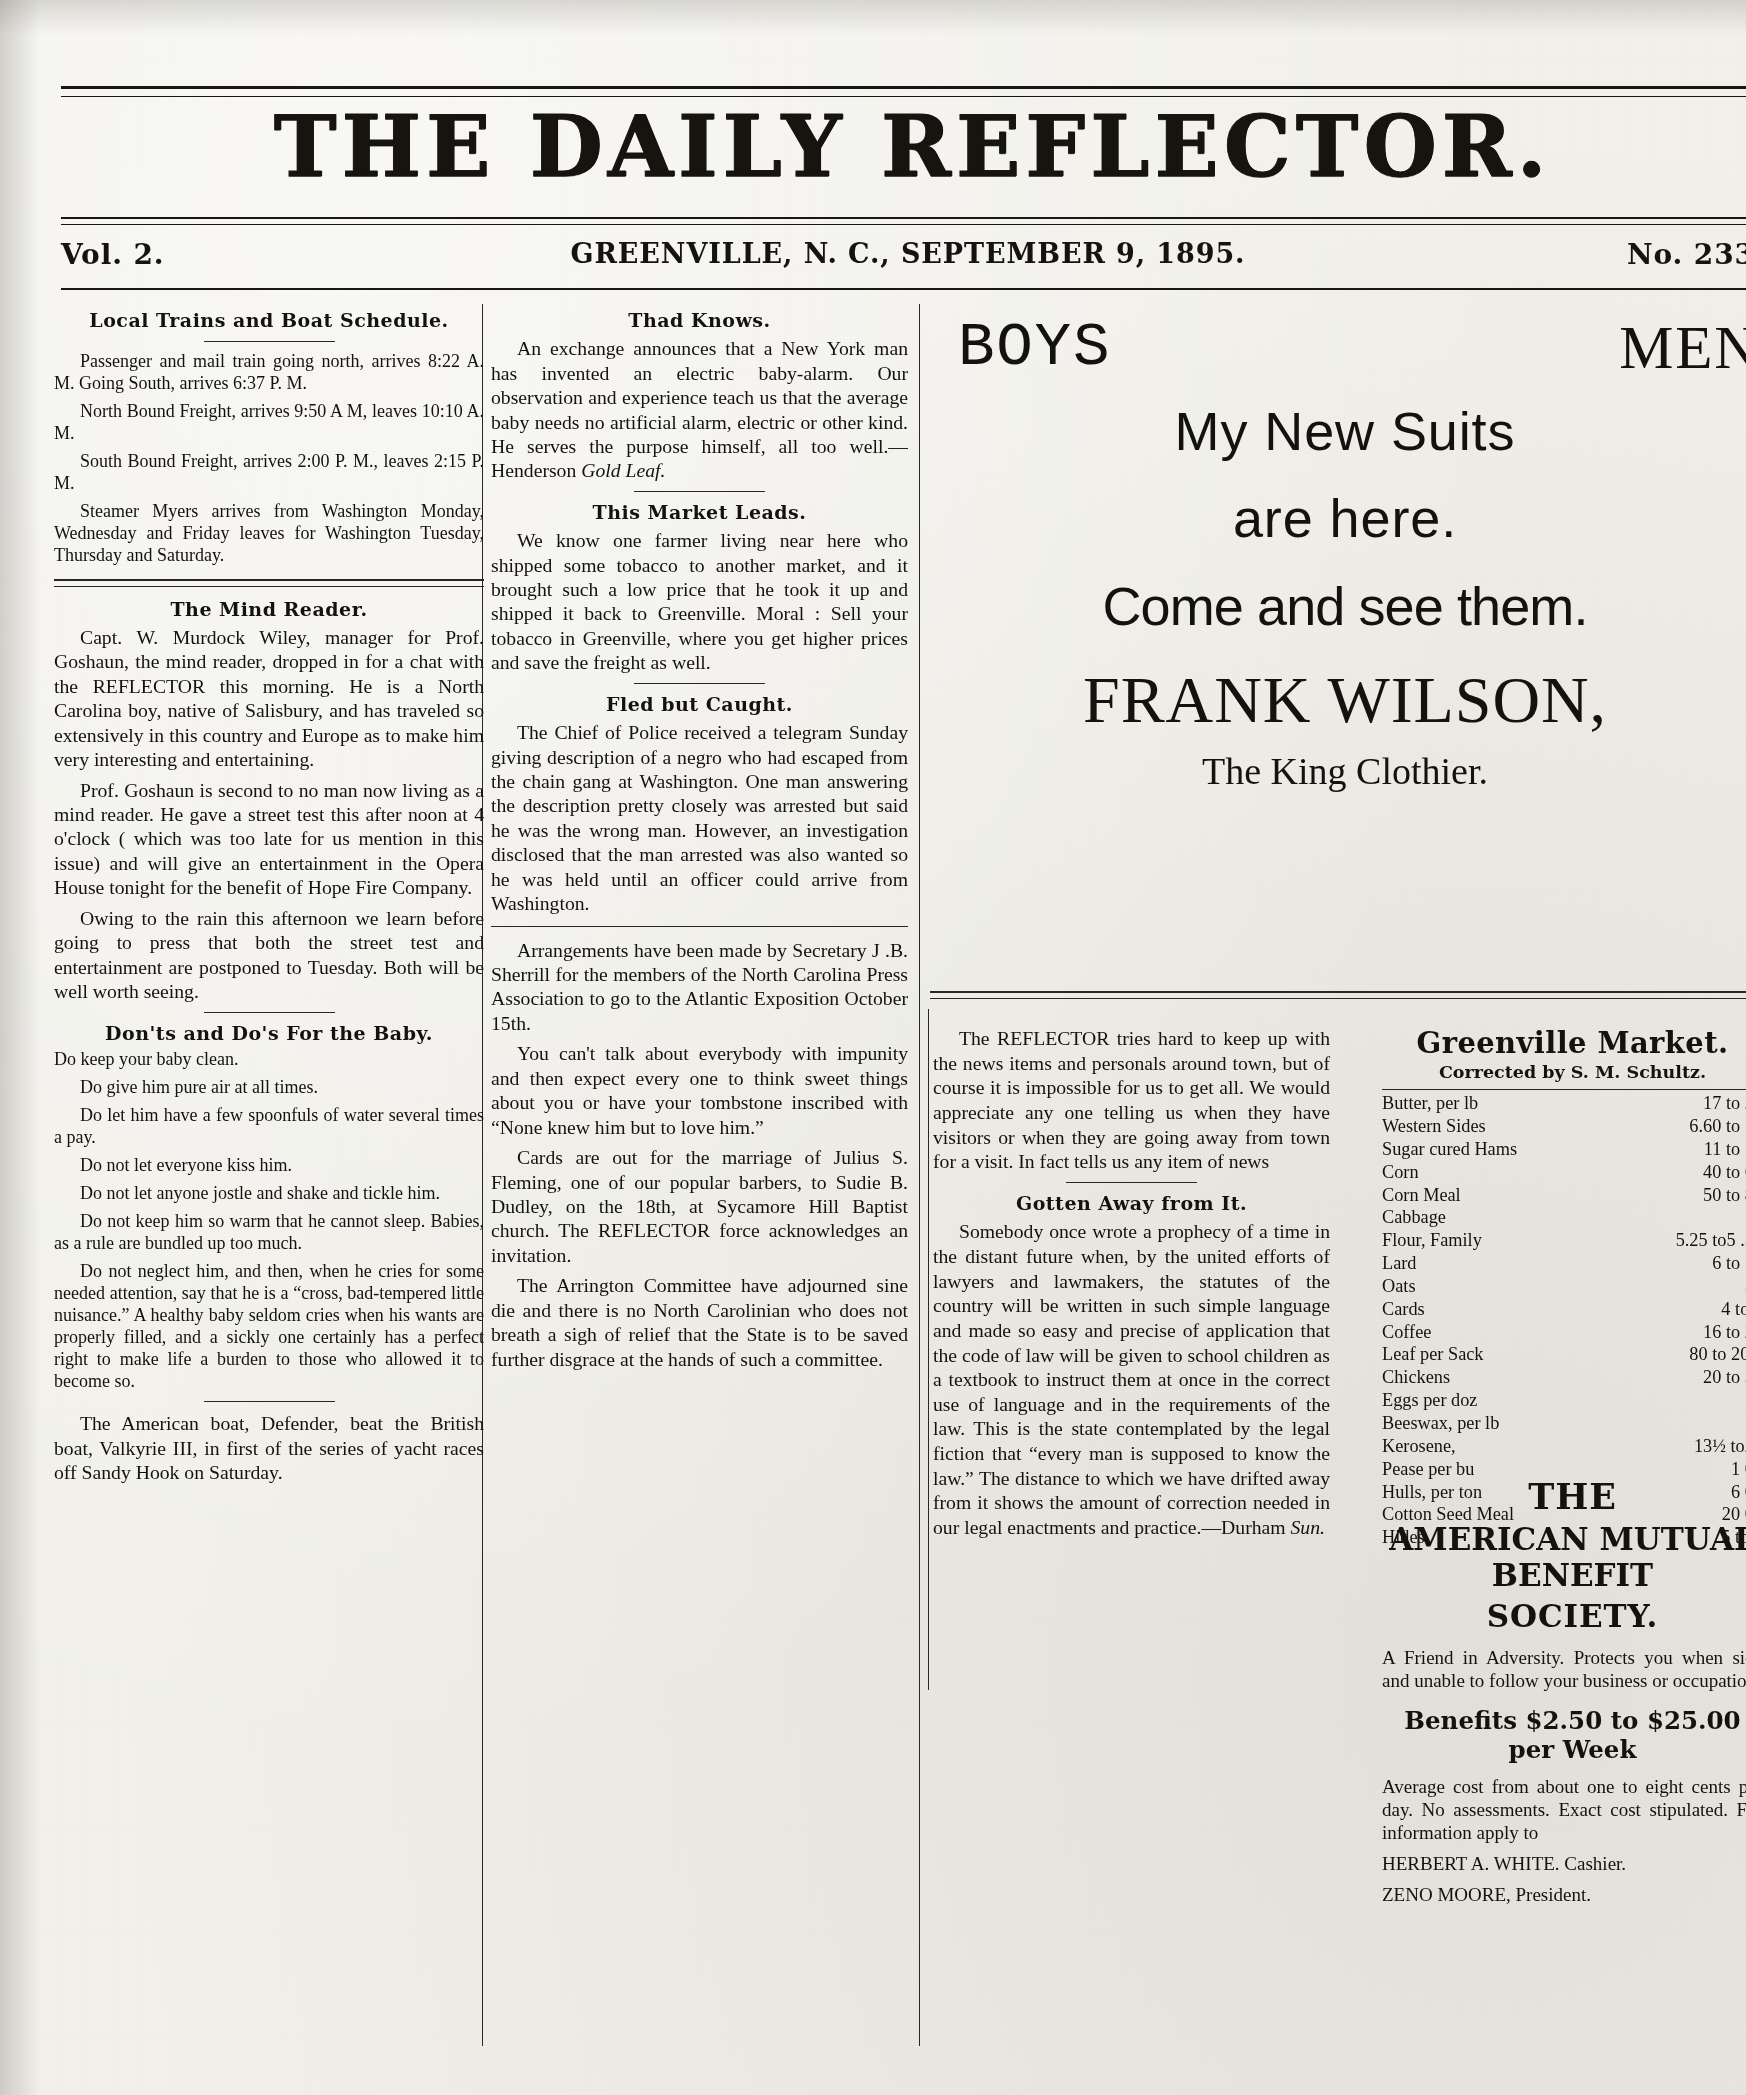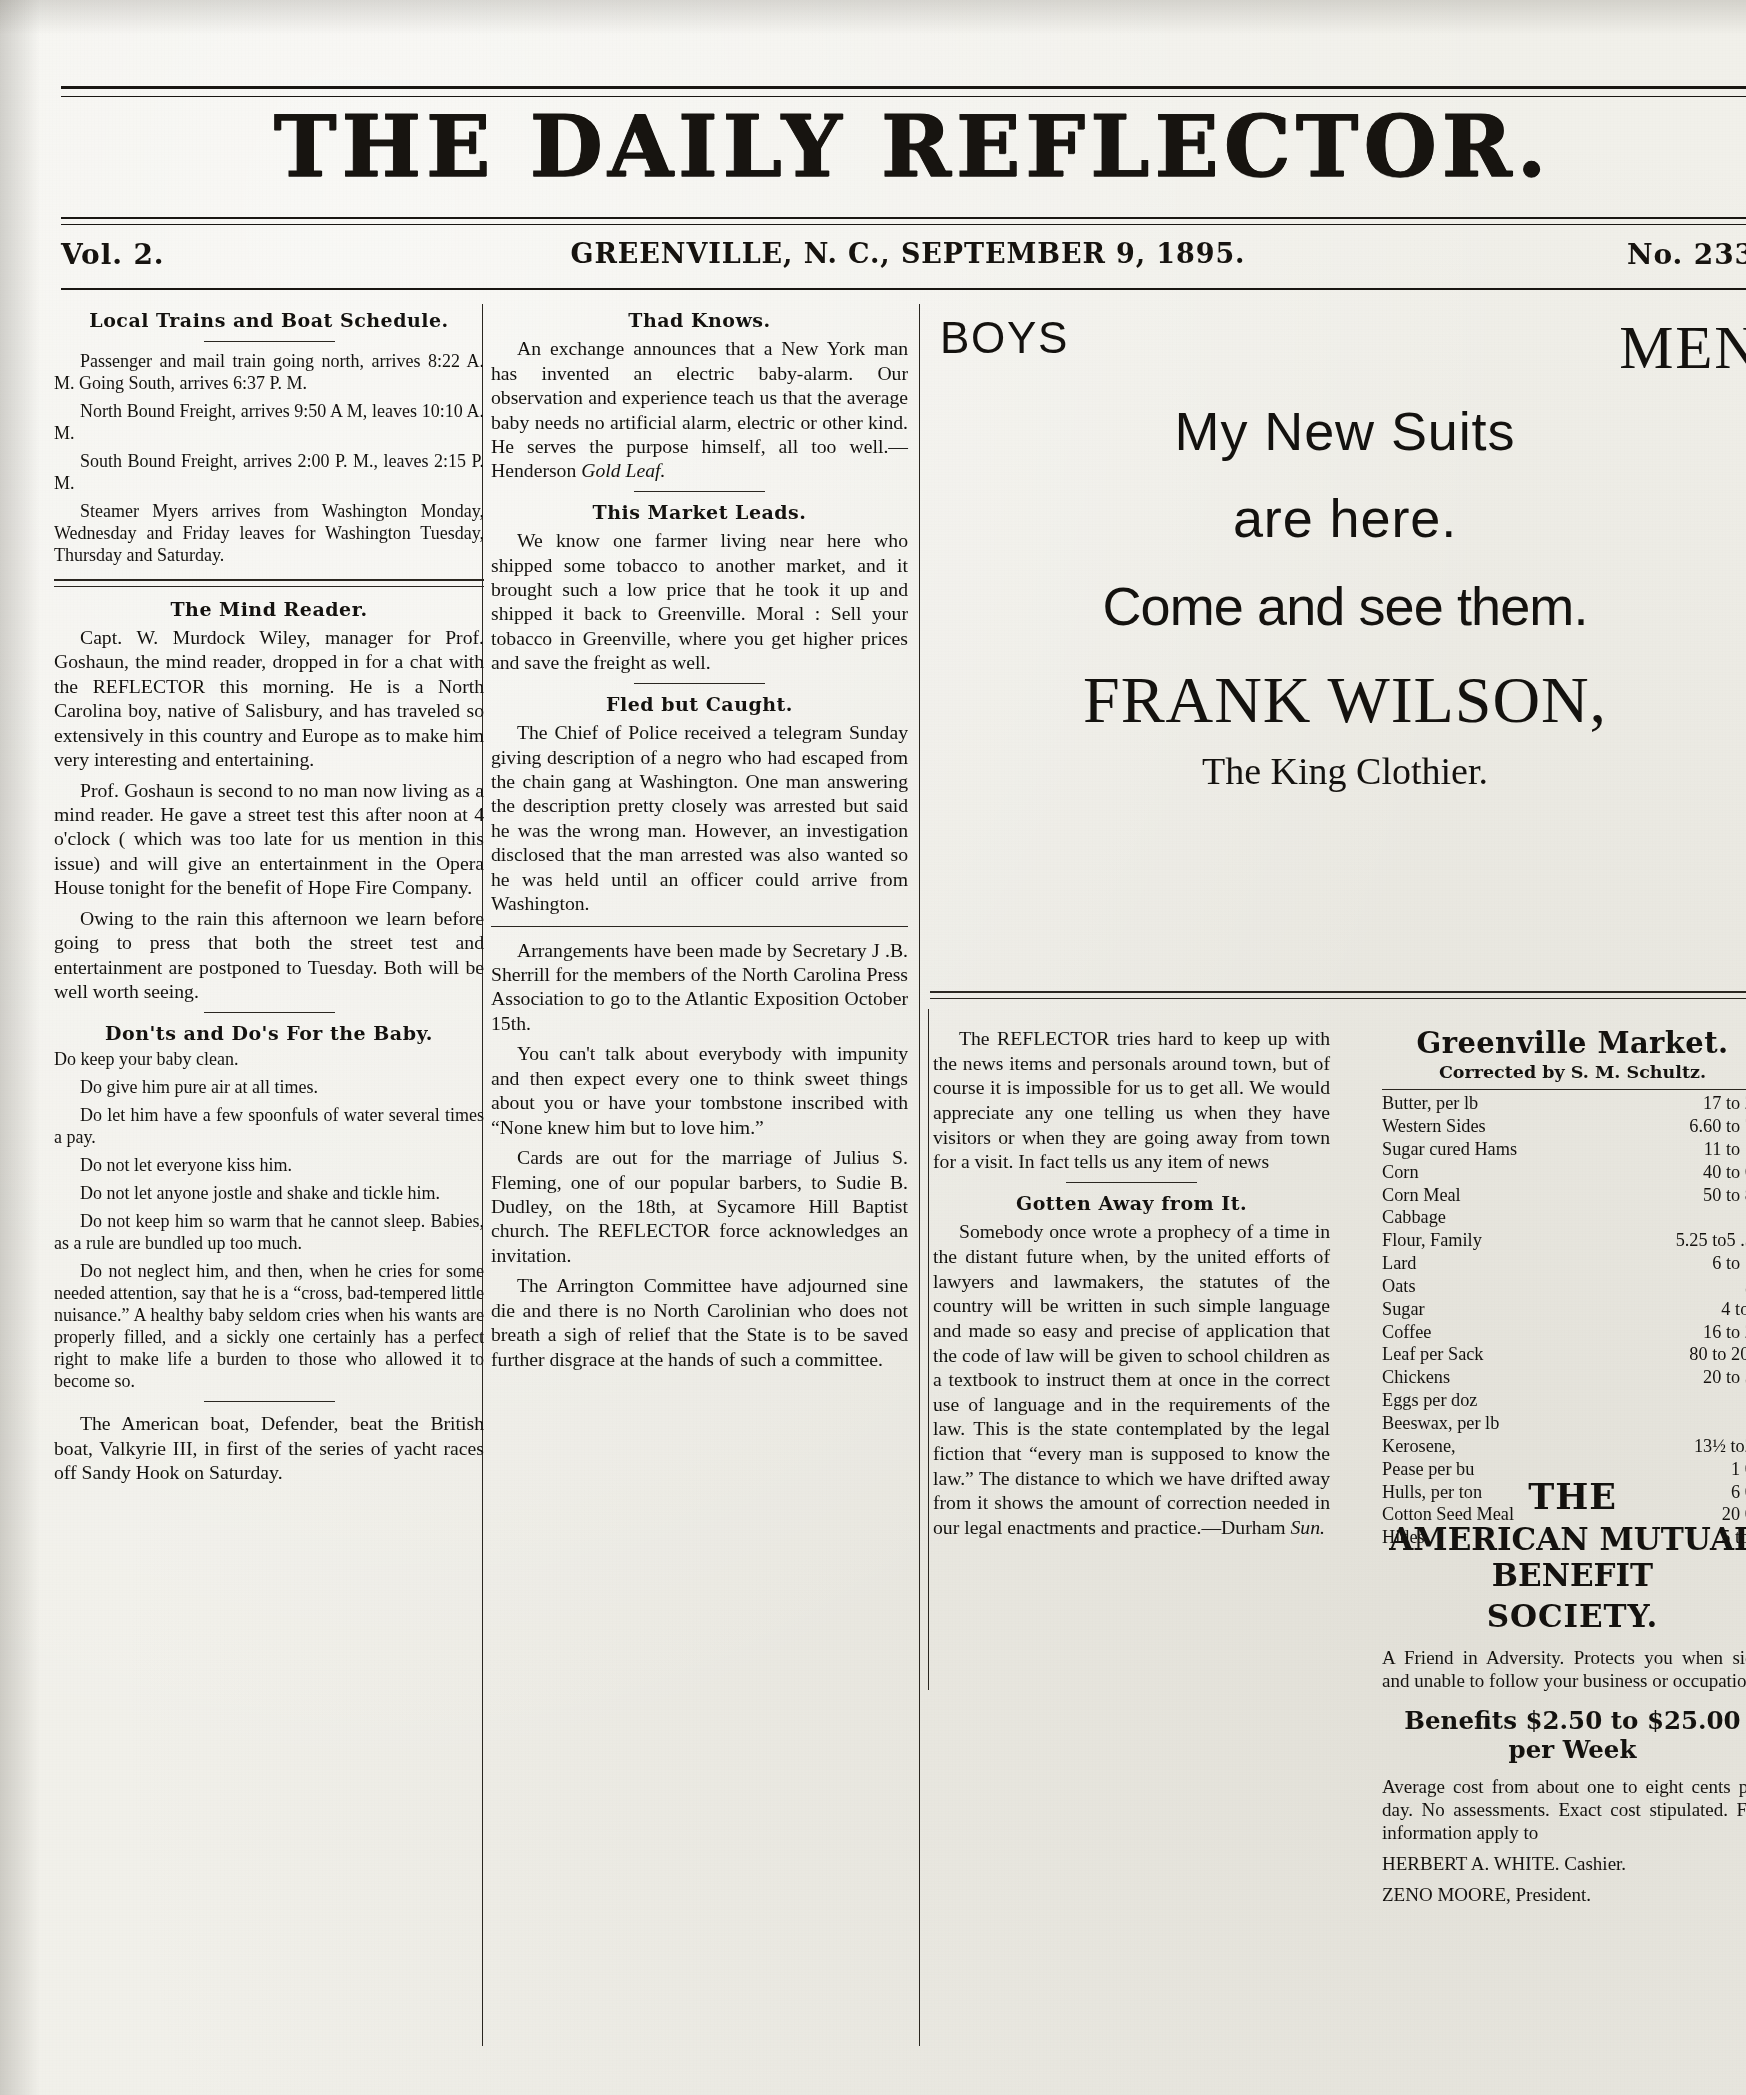--- a/index.html
+++ b/index.html
@@ -70,21 +70,21 @@
   .sep-full{border:0;border-top:1.7px solid #2a2620;width:100%;margin:10.5px 0 10.5px;}
   .dbl{border:0;border-top:2.6px double #2a2620;width:100%;height:5.2px;margin:12.2px 0 10.5px;
        border-bottom:1.7px solid #2a2620;}
   p{margin:0 0 6.1px;text-indent:26px;}
   p.noind{text-indent:0;}
   .small{font-size:18px;line-height:1.22;}
   .ital{font-style:italic;}
 
   
   .adbox{position:absolute;left:930px;top:304px;width:830px;height:568px;}
-  .ad-boys{position:absolute;left:10px;top:8.7px;font-family:Liberation Sans, sans-serif;font-size:44px;letter-spacing:1.7px;}
+  .ad-boys{position:absolute;left:28px;top:8.7px;font-family:Liberation Mono, monospace;font-size:61px;letter-spacing:1.7px;}
   .ad-men{position:absolute;right:0px;top:8.7px;font-family:"Liberation Serif",serif;font-size:61px;letter-spacing:1.7px;}
   .ad-suits{position:absolute;left:0;right:0;top:96px;text-align:center;font-family:"Liberation Sans",sans-serif;font-size:54px;font-weight:400;letter-spacing:0.9px;}
   .ad-here{position:absolute;left:0;right:0;top:183px;text-align:center;font-family:"Liberation Sans",sans-serif;font-size:54px;letter-spacing:0.9px;}
   .ad-come{position:absolute;left:0;right:0;top:271px;text-align:center;font-family:"Liberation Sans",sans-serif;font-size:54px;letter-spacing:-0.9px;}
   .ad-frank{position:absolute;left:0;right:0;top:358px;text-align:center;font-family:"Liberation Serif",serif;font-size:66px;letter-spacing:0.9px;}
   .ad-king{position:absolute;left:0;right:0;top:445px;text-align:center;font-family:"Liberation Serif",serif;font-size:38px;}
 
   .ad-rule{position:absolute;left:930px;top:991px;width:830px;height:0;border-top:2.6px solid #2a2620;}
   .ad-rule2{position:absolute;left:930px;top:998px;width:830px;height:0;border-top:0.9px solid #2a2620;}
 
@@ -251,21 +251,21 @@
           </tr>
           <tr>
             <td>Lard</td>
             <td class="v">6 to 10</td>
           </tr>
           <tr>
             <td>Oats</td>
             <td class="v">50</td>
           </tr>
           <tr>
-            <td>Sugar</td>
+            <td>Cards</td>
             <td class="v">4 to 6</td>
           </tr>
           <tr>
             <td>Coffee</td>
             <td class="v">16 to 25</td>
           </tr>
           <tr>
             <td>Leaf per Sack</td>
             <td class="v">80 to 20 0</td>
           </tr>

